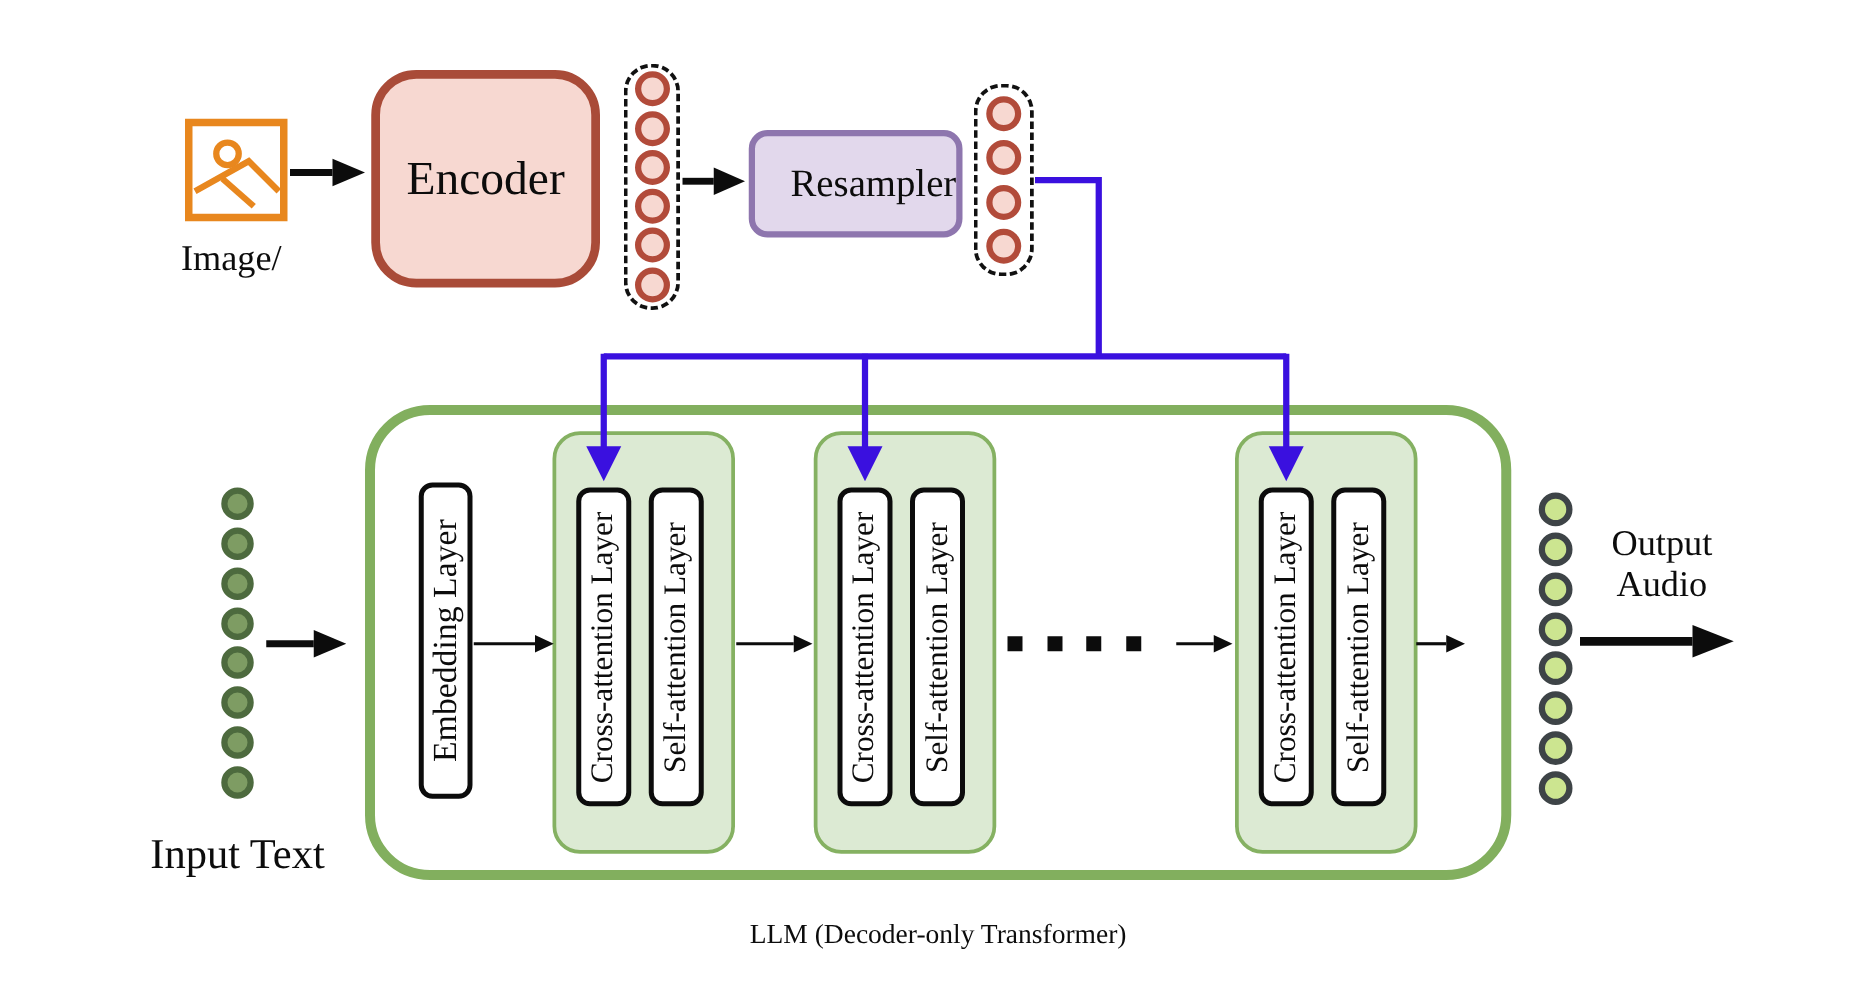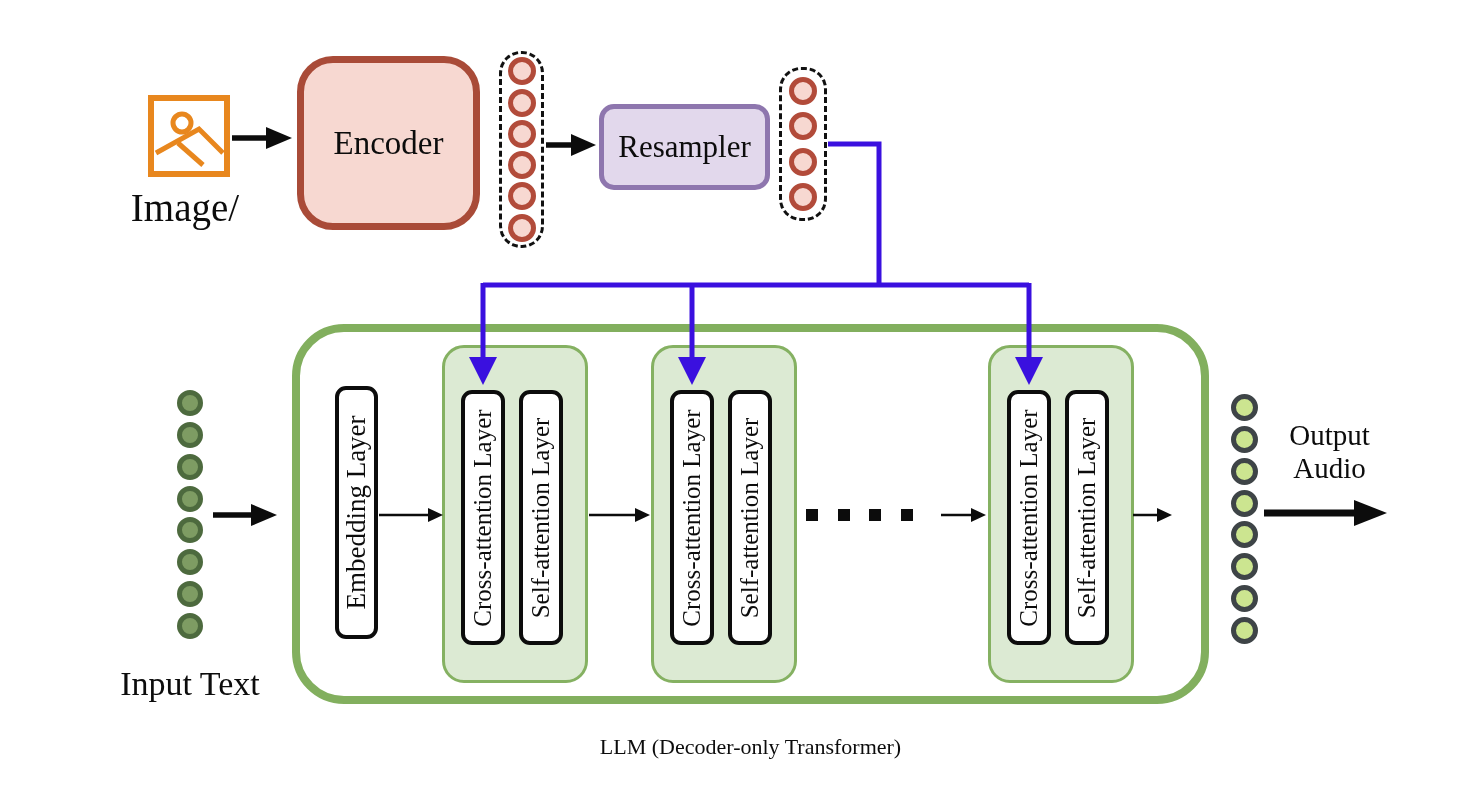--- a/index.html
+++ b/index.html
@@ -3,27 +3,27 @@
 <meta charset="utf-8">
 <style>
   html,body{margin:0;padding:0;background:#fff;}
   .canvas{
     position:relative;width:1483px;height:786px;background:#fff;
     font-family:"Liberation Serif", serif;color:var(--ink);overflow:hidden;
   }
   .abs{position:absolute;}
   
   .img-icon{left:148px;top:95px;width:70px;height:70px;border:6px solid var(--orange);background:#fff;}
-  .modality-label{left:65px;top:191px;width:240px;text-align:center;font-size:39px;line-height:33px;}
+  .modality-label{left:65px;top:191px;width:240px;text-align:center;font-size:29px;line-height:33px;}
   
   .encoder-box{left:297px;top:56px;width:169px;height:160px;border:7px solid var(--encoder-border);
-    background:var(--encoder-fill);border-radius:36px;display:flex;align-items:center;justify-content:center;font-size:33px;}
+    background:var(--encoder-fill);border-radius:36px;display:flex;align-items:center;justify-content:center;font-size:38px;}
   
   .resampler-box{left:599px;top:104px;width:161px;height:76px;border:5px solid var(--resampler-border);
-    background:var(--resampler-fill);border-radius:15px;display:flex;align-items:center;justify-content:center;font-size:31px;}
+    background:var(--resampler-fill);border-radius:15px;display:flex;align-items:center;justify-content:flex-end;font-size:31px;}
   
   .dashed-box{border:3px dashed #111;border-radius:22px;display:flex;flex-direction:column;
     align-items:center;justify-content:space-evenly;background:#fff;}
   .db1{left:499px;top:51px;width:39px;height:191px;}
   .db2{left:779px;top:67px;width:42px;height:148px;}
   .tok-red{width:18px;height:18px;border-radius:50%;border:5px solid var(--token-red-ring);background:var(--token-red-fill);}
   
   .llm-container{left:292px;top:324px;width:901px;height:364px;border:8px solid var(--llm-border);
     border-radius:52px;background:#fff;}
   .llm-caption{left:292px;top:734px;width:917px;text-align:center;font-size:22px;}

